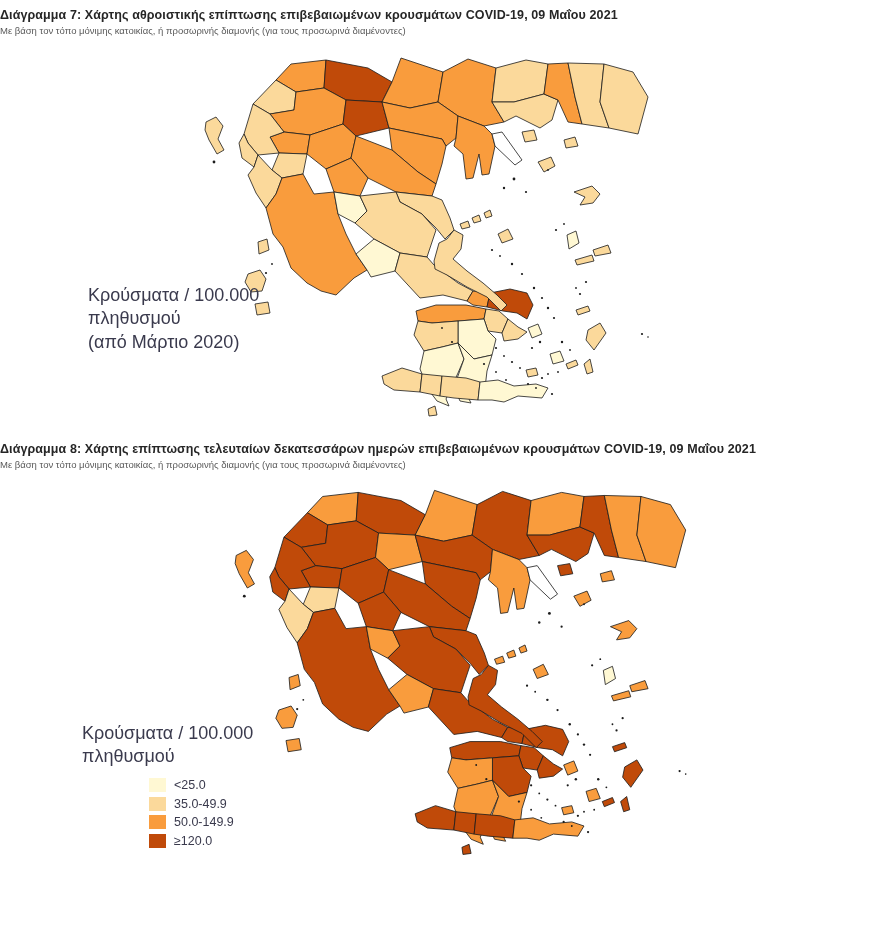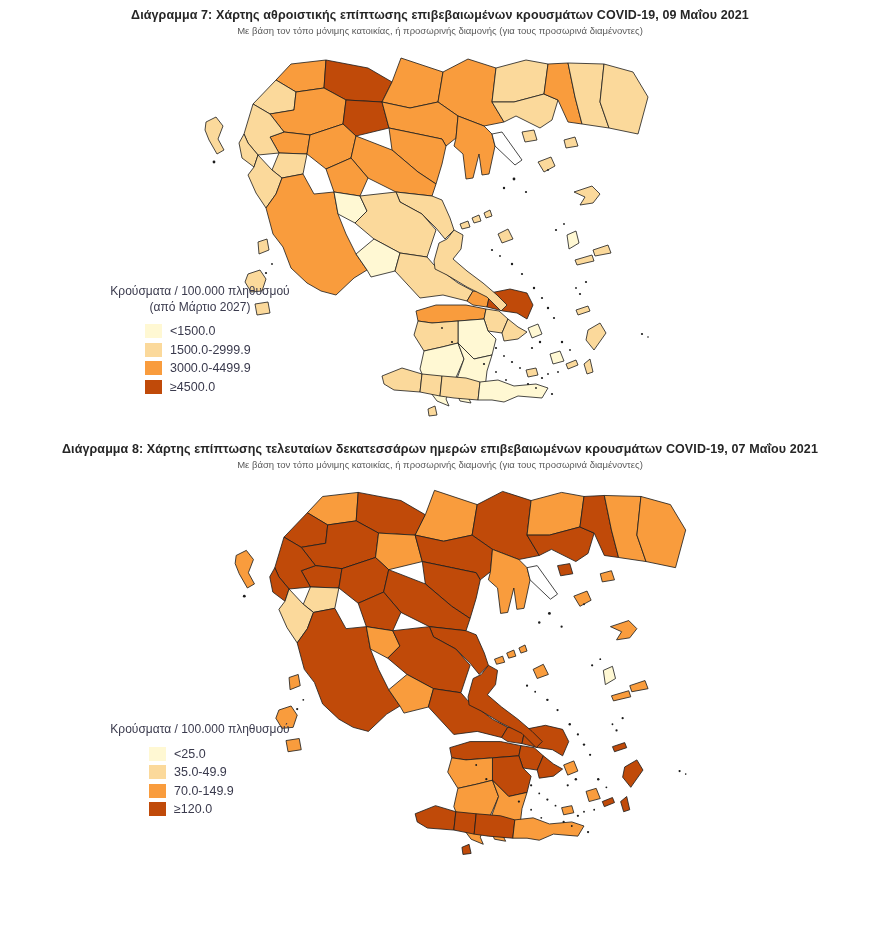--- a/index.html
+++ b/index.html
@@ -1,24 +1,24 @@
 <!DOCTYPE html>
 <html><head>
 <meta charset="utf-8">
 <style>
   html,body{margin:0;padding:0;background:#ffffff;}
   .canvas{position:relative;width:880px;height:928px;background:#ffffff;overflow:hidden;
           font-family:"Liberation Sans","DejaVu Sans",sans-serif;}
-  .fig-title{position:absolute;left:0;width:880px;text-align:center;
+  .fig-title{position:absolute;left:0;width:880px;
              font-size:12.5px;font-weight:bold;color:#262626;letter-spacing:0.1px;}
-  .fig-subtitle{position:absolute;left:0;width:880px;text-align:center;
+  .fig-subtitle{position:absolute;left:0;width:880px;
              font-size:9.5px;color:#595959;}
   .map-svg{position:absolute;}
   .legend{position:absolute;color:#3a3a4d;}
-  .legend-title{font-size:12px;text-align:center;line-height:1.3;color:#3a3a4d;}
+  .legend-title{font-size:18px;text-align:left;line-height:1.3;color:#3a3a4d;}
   .legend-items{margin-top:7px;}
   .legend-row{display:flex;align-items:center;height:18.5px;}
   .legend-swatch{width:17px;height:14px;flex:0 0 17px;}
   .legend-label{font-size:12.5px;margin-left:8px;white-space:nowrap;color:#3a3a4d;}
 </style>
 </head>
 <body>
 
 <div class="canvas">
 
@@ -130,43 +130,25 @@
       <circle cx="300" cy="330" r="0.9" fill="#1c1c1c"></circle>
       <circle cx="288" cy="322" r="1.1" fill="#1c1c1c"></circle>
       <circle cx="310" cy="338" r="0.9" fill="#1c1c1c"></circle>
       <circle cx="446" cy="292" r="1.1" fill="#1c1c1c"></circle>
       <circle cx="452" cy="295" r="0.8" fill="#1c1c1c"></circle>
     </svg>
 
   <div class="legend" style="left:88px;top:284px;width:224px;">
     <div class="legend-title">
       <div>Κρούσματα / 100.000 πληθυσμού</div>
-      <div>(από Μάρτιο 2027)</div>
+      <div>(από Μάρτιο 2020)</div>
     </div>
-    <div class="legend-items" style="margin-left:57px;">
-        <div class="legend-row">
-          <span class="legend-swatch" style="background: rgb(255, 248, 211);"></span>
-          <span class="legend-label">&lt;1500.0</span>
-        </div>
-        <div class="legend-row">
-          <span class="legend-swatch" style="background: rgb(251, 217, 155);"></span>
-          <span class="legend-label">1500.0-2999.9</span>
-        </div>
-        <div class="legend-row">
-          <span class="legend-swatch" style="background: rgb(249, 156, 61);"></span>
-          <span class="legend-label">3000.0-4499.9</span>
-        </div>
-        <div class="legend-row">
-          <span class="legend-swatch" style="background: rgb(192, 74, 9);"></span>
-          <span class="legend-label">≥4500.0</span>
-        </div>
-      </div>
   </div>
 
-  <div class="fig-title" style="top:442px;">Διάγραμμα 8: Χάρτης επίπτωσης τελευταίων δεκατεσσάρων ημερών επιβεβαιωμένων κρουσμάτων COVID-19, 07 Μαΐου 2021</div>
+  <div class="fig-title" style="top:442px;">Διάγραμμα 8: Χάρτης επίπτωσης τελευταίων δεκατεσσάρων ημερών επιβεβαιωμένων κρουσμάτων COVID-19, 09 Μαΐου 2021</div>
   <div class="fig-subtitle" style="top:459px;">Με βάση τον τόπο μόνιμης κατοικίας, ή προσωρινής διαμονής (για τους προσωρινά διαμένοντες)</div>
 
   <svg class="map-svg" style="left:226px;top:474px;" width="478" height="407" viewBox="0 0 470 400">
       <path d="M80,38 L95,22 L130,18 L128,46 L100,50 Z" fill="#F99C3D" stroke="#1c1c1c" stroke-width="0.8" stroke-linejoin="round"></path>
       <path d="M57,62 L80,38 L100,50 L98,68 L74,72 Z" fill="#C04A09" stroke="#1c1c1c" stroke-width="0.8" stroke-linejoin="round"></path>
       <path d="M128,46 L130,18 L172,26 L196,40 L186,60 L150,58 Z" fill="#C04A09" stroke="#1c1c1c" stroke-width="0.8" stroke-linejoin="round"></path>
       <path d="M186,60 L196,40 L205,16 L247,30 L242,60 L214,66 Z" fill="#F99C3D" stroke="#1c1c1c" stroke-width="0.8" stroke-linejoin="round"></path>
       <path d="M242,60 L247,30 L272,17 L300,26 L296,60 L308,80 L288,84 L262,74 Z" fill="#C04A09" stroke="#1c1c1c" stroke-width="0.8" stroke-linejoin="round"></path>
       <path d="M296,60 L300,26 L330,18 L352,22 L348,52 L318,60 Z" fill="#F99C3D" stroke="#1c1c1c" stroke-width="0.8" stroke-linejoin="round"></path>
       <path d="M308,80 L296,60 L318,60 L348,52 L362,58 L356,78 L344,86 L320,74 Z" fill="#C04A09" stroke="#1c1c1c" stroke-width="0.8" stroke-linejoin="round"></path>
@@ -279,21 +261,21 @@
         <div class="legend-row">
           <span class="legend-swatch" style="background: rgb(255, 248, 211);"></span>
           <span class="legend-label">&lt;25.0</span>
         </div>
         <div class="legend-row">
           <span class="legend-swatch" style="background: rgb(251, 217, 155);"></span>
           <span class="legend-label">35.0-49.9</span>
         </div>
         <div class="legend-row">
           <span class="legend-swatch" style="background: rgb(249, 156, 61);"></span>
-          <span class="legend-label">70.0-149.9</span>
+          <span class="legend-label">50.0-149.9</span>
         </div>
         <div class="legend-row">
           <span class="legend-swatch" style="background: rgb(192, 74, 9);"></span>
           <span class="legend-label">≥120.0</span>
         </div>
       </div>
   </div>
 
 </div>
 

